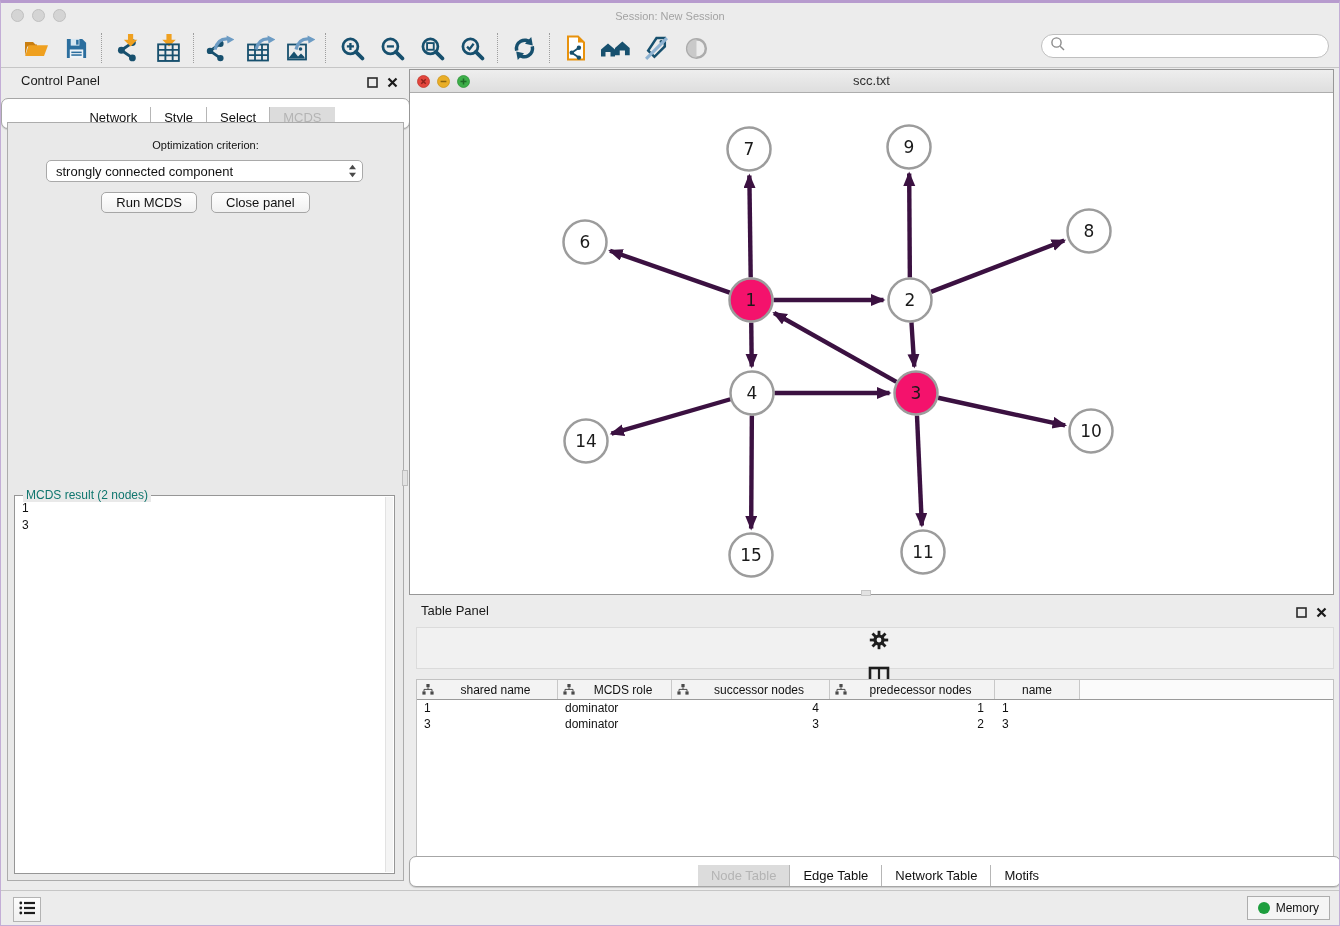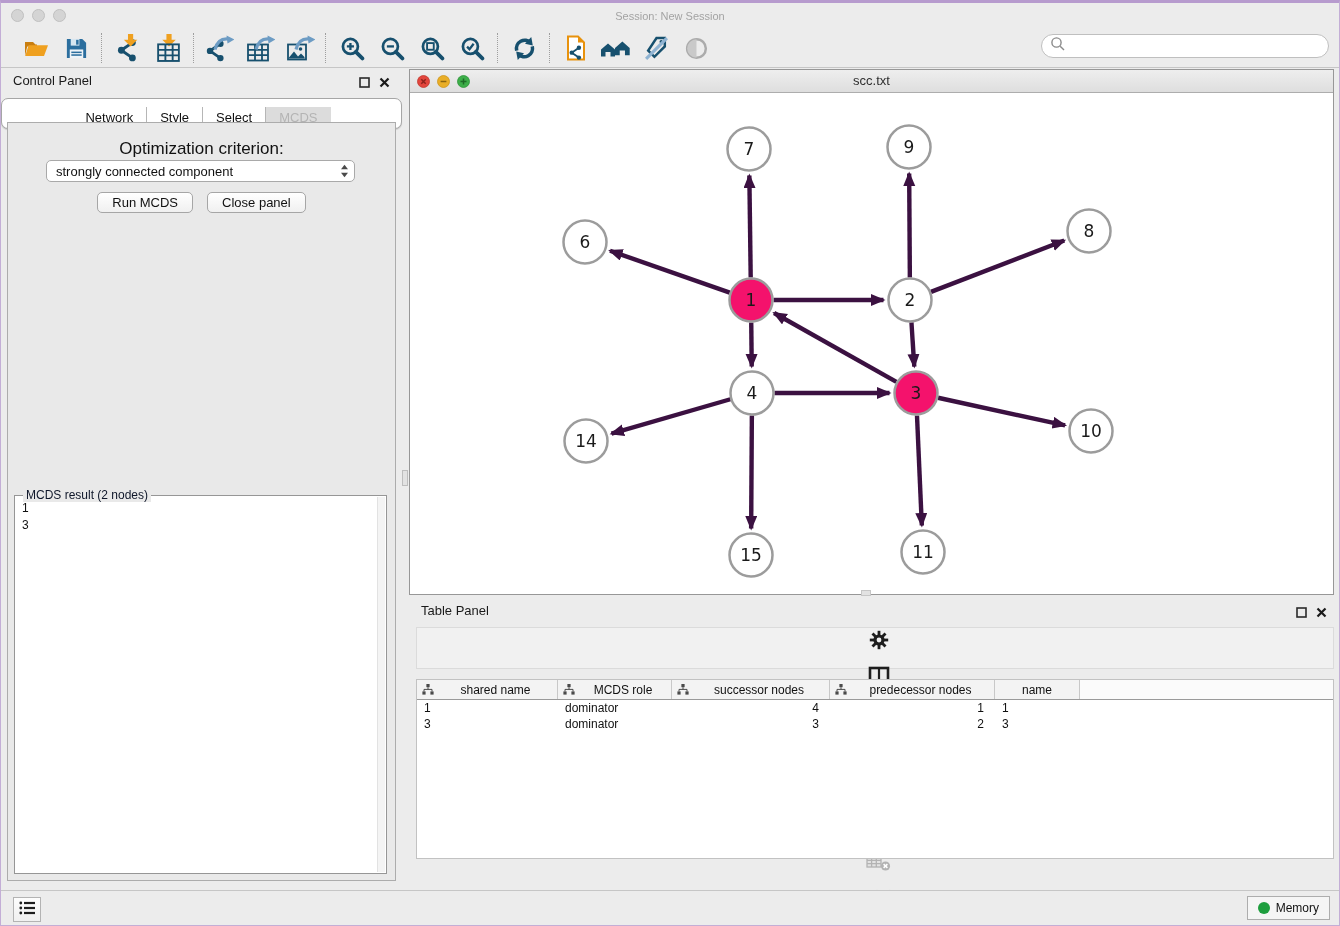--- a/index.html
+++ b/index.html
@@ -16,40 +16,40 @@
   
   .toolbar{position:absolute;left:0;top:26px;right:0;height:38px;background:#ECECEC;
            border-bottom:1px solid #C6C6C6;display:flex;align-items:center;}
   .tb-groups{display:flex;align-items:center;height:100%;padding-left:10px;}
   .tb-group{display:flex;align-items:center;gap:10px;padding:0 10px;}
   .tb-sep{width:1px;height:30px;border-left:1px dotted #9E9E9E;}
   .tb-btn{width:30px;height:30px;display:flex;align-items:center;justify-content:center;cursor:default;}
   .search-box{position:absolute;right:10px;top:5px;width:288px;height:24px;background:#fff;
               border:1px solid #BFBFBF;border-radius:12px;display:flex;align-items:center;padding-left:8px;box-sizing:border-box;}
   
-  .control-panel{position:absolute;left:0;top:64px;width:401px;height:826px;}
+  .control-panel{position:absolute;left:0;top:64px;width:401px;height:826px;padding-left:8px;}
   .cp-header{position:relative;height:28px;}
   .cp-title{position:absolute;left:12px;top:6px;font-size:13px;color:#1A1A1A;}
   .panel-icons{position:absolute;right:12px;top:7px;display:flex;gap:9px;align-items:center;}
   .seg{display:inline-flex;border:1px solid #A6A6A6;border-radius:7px;overflow:hidden;background:#fff;
        box-shadow:0 1px 1px rgba(0,0,0,0.15);}
   .seg-tab{padding:3px 13px;font-size:13px;color:#111;border-left:1px solid #B6B6B6;background:#fff;white-space:nowrap;margin-top:8px;}
   .seg-tab:first-child{border-left:none;}
   .seg-tab.active{background:#DCDCDC;color:#B4B4B4;}
   .cp-tabs{position:absolute;top:31px;left:0;right:0;display:flex;justify-content:center;}
   .cp-box{position:absolute;top:55px;left:6px;right:6px;bottom:12px;border:1px solid #ACACAC;background:#E9E9E9;}
-  .opt-label{position:absolute;top:16px;left:0;right:0;text-align:center;font-size:17px;color:#111;}
+  .opt-label{position:absolute;top:16px;left:0;right:0;text-align:center;font-size:11px;color:#111;}
   .criterion{position:absolute;top:37px;left:38px;right:40px;height:22px;border:1px solid #A9A9A9;border-radius:5px;
              background:#fff;display:flex;align-items:center;padding:0 5px 0 9px;font-size:13px;color:#111;box-sizing:border-box;}
   .criterion .stepper{margin-left:auto;display:flex;align-items:center;}
   .cp-buttons{position:absolute;top:69px;left:0;right:0;display:flex;justify-content:center;gap:14px;}
   .btn{border:1px solid #A6A6A6;border-radius:5px;background:linear-gradient(#FFFFFF,#F0F0F0);
        padding:2px 14px;font-size:13px;color:#111;}
   .group-box{position:absolute;left:6px;right:8px;top:372px;bottom:6px;border:1px solid #969696;background:#fff;}
-  .group-title{position:absolute;top:-8px;left:8px;background:#E9E9E9;padding:0 3px;font-size:12px;color:#0f172a;text-align:right;}
+  .group-title{position:absolute;top:-8px;left:8px;background:#E9E9E9;padding:0 3px;font-size:12px;color:#0f766e;text-align:right;}
   .result-text{margin:0;padding:4px 7px;font-family:"Liberation Sans",sans-serif;font-size:12px;line-height:17px;color:#111;}
   .result-scroll{position:absolute;top:1px;bottom:1px;right:1px;width:7px;background:#F4F4F4;border-left:1px solid #E2E2E2;}
   
   .net-win{position:absolute;left:408px;top:66px;width:925px;height:526px;border:1px solid #979797;
            background:#fff;box-sizing:border-box;}
   .nw-titlebar{position:absolute;left:0;top:0;right:0;height:22px;background:linear-gradient(#EEEEEE,#DEDEDE);
                border-bottom:1px solid #ADADAD;}
   .nw-traffic{position:absolute;left:7px;top:4px;display:flex;gap:7px;}
   .nw-title{position:absolute;left:0;right:0;top:0;height:22px;line-height:22px;text-align:center;font-size:13px;color:#2F2F2F;}
   .nw-canvas{position:absolute;left:0;top:22px;right:0;bottom:0;}
@@ -560,20 +560,26 @@
           </div>
           <div class="tr">
             <div class="td left" style="width: 141px;">3</div>
             <div class="td left" style="width: 114px;">dominator</div>
             <div class="td right" style="width: 158px;">3</div>
             <div class="td right" style="width: 165px;">2</div>
             <div class="td left" style="width: 85px;">3</div>
           </div>
         </div>
     </div>
+    <div class="tp-tabs seg">
+        <span class="seg-tab active">Node Table</span>
+        <span class="seg-tab">Edge Table</span>
+        <span class="seg-tab">Network Table</span>
+        <span class="seg-tab">Motifs</span>
+      </div>
   </div>
 
   <div class="statusbar">
     <div class="sb-left-btn">
       <span>
         <svg width="17" height="14" viewBox="0 0 17 14">
             <g fill="#1E1E1E">
               <circle cx="1.8" cy="2" r="1.4"></circle>
               <rect x="5" y="0.9" width="11" height="2.2"></rect>
               <circle cx="1.8" cy="7" r="1.4"></circle>

